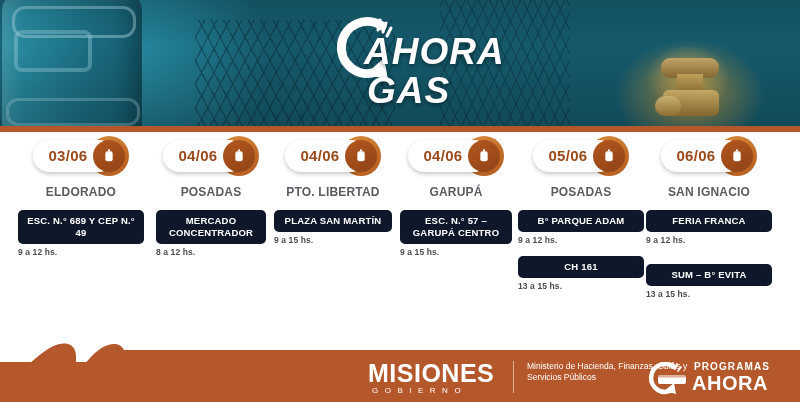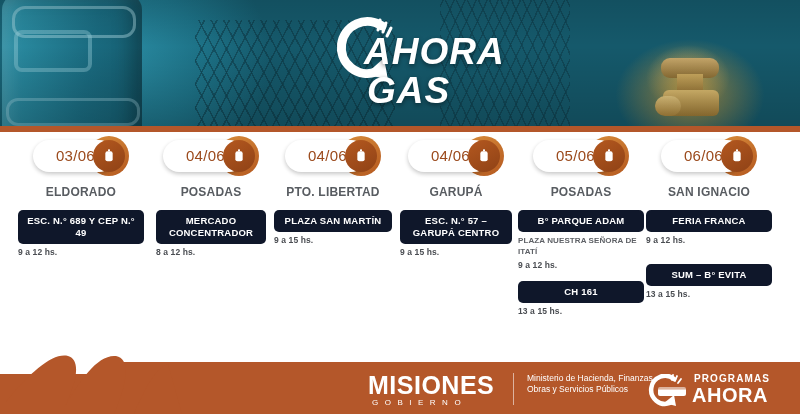--- a/index.html
+++ b/index.html
@@ -66,35 +66,35 @@
   .c3{width:118px;margin-left:8px;}
   .c4{width:112px;margin-left:8px;}
   .c5{width:126px;margin-left:6px;}
   .c6{width:126px;margin-left:2px;}
 
   .badge{position:relative;width:96px;height:40px;margin:0 auto;}
   .badge-ring{position:absolute;right:0px;top:0px;width:40px;height:40px;border-radius:50%;
       background:linear-gradient(145deg,#d98e3c,#b4581f);}
   .badge-pill{position:absolute;left:0;top:4px;width:82px;height:32px;border-radius:16px;
       background:#fff;box-shadow:0 2px 4px rgba(0,0,0,.22);}
-  .badge-date{position:absolute;left:8px;top:11px;width:54px;text-align:right;
-      color:#9b4a1c;font-size:15px;font-weight:normal;letter-spacing:.3px;}
+  .badge-date{position:absolute;left:8px;top:11px;width:54px;text-align:center;
+      color:#9b4a1c;font-size:15px;font-weight:bold;letter-spacing:.3px;}
   .badge-icon{position:absolute;right:4px;top:4px;width:32px;height:32px;border-radius:50%;
       background:linear-gradient(150deg,#b4581f,#8f4216);display:flex;align-items:center;justify-content:center;}
 
   .city{text-align:center;color:#585c61;font-size:12px;font-weight:bold;margin-top:9px;letter-spacing:.2px;
         white-space:nowrap;}
 
   .place{background:#0f172a;color:#fff;border-radius:5px;font-size:9.5px;font-weight:bold;
       text-align:center;padding:5px 5px;line-height:1.25;letter-spacing:.2px;margin-top:11px;}
   .sub{color:#5e6166;font-size:8px;font-weight:bold;line-height:1.35;margin-top:4px;letter-spacing:.1px;}
   .hrs{color:#4a4d52;font-size:8.5px;font-weight:bold;margin-top:3px;letter-spacing:.1px;}
 
   
-  .footer{position:absolute;left:0;bottom:4px;width:669px;height:70px;}
+  .footer{position:absolute;left:0;bottom:16px;width:669px;height:70px;padding-left:45px;}
   .footer-bar{position:absolute;left:92px;top:18px;width:708px;height:52px;background:#b4572a;
       border-top-left-radius:26px;}
   .footer-bar2{position:absolute;left:0px;top:30px;width:140px;height:40px;background:#b4572a;}
   .foot-m{position:absolute;left:6px;top:2px;width:180px;height:68px;}
   .f-divider{position:absolute;left:513px;top:29px;width:1px;height:32px;background:rgba(255,255,255,.55);}
   .f-mis{position:absolute;left:368px;top:27px;color:#fff;font-size:25px;font-weight:bold;letter-spacing:.5px;}
   .f-gob{position:absolute;left:372px;top:54px;color:#fff;font-size:8px;letter-spacing:6.5px;}
   .f-min{position:absolute;left:527px;top:29px;color:#fff;font-size:8.5px;line-height:1.32;}
   .f-prog{position:absolute;left:694px;top:29px;color:#fff;font-size:10px;font-weight:bold;letter-spacing:1.1px;}
   .f-ahora{position:absolute;left:692px;top:40px;color:#fff;font-size:20px;font-weight:bold;letter-spacing:.5px;}
@@ -215,21 +215,20 @@
       <div class="badge-date">05/06</div>
       <div class="badge-icon">
         <svg viewBox="0 0 24 24" width="16" height="16">
             <rect x="10.5" y="2" width="3" height="3" rx="1" fill="#fff"></rect>
             <rect x="6.5" y="5" width="11" height="15" rx="3.2" fill="#fff"></rect>
           </svg>
       </div>
     </div>
     <div class="city">POSADAS</div>
     <div class="place">B° PARQUE ADAM</div>
-    <div class="sub">PLAZA NUESTRA SEÑORA DE ITATÍ</div>
     <div class="hrs">9 a 12 hs.</div>
     <div class="place">CH 161</div>
     <div class="hrs">13 a 15 hs.</div>
   </div>
 
   <div class="col c6">
     <div class="badge">
       <div class="badge-ring"></div>
       <div class="badge-pill"></div>
       <div class="badge-date">06/06</div>

